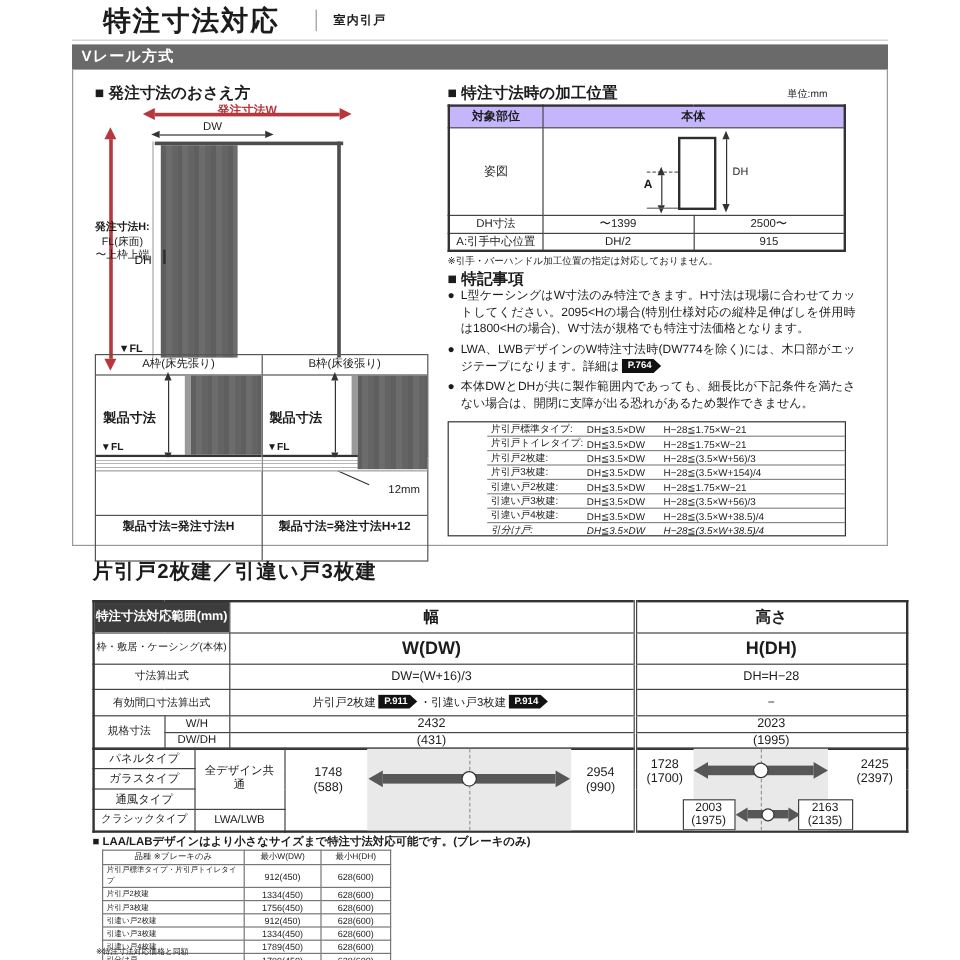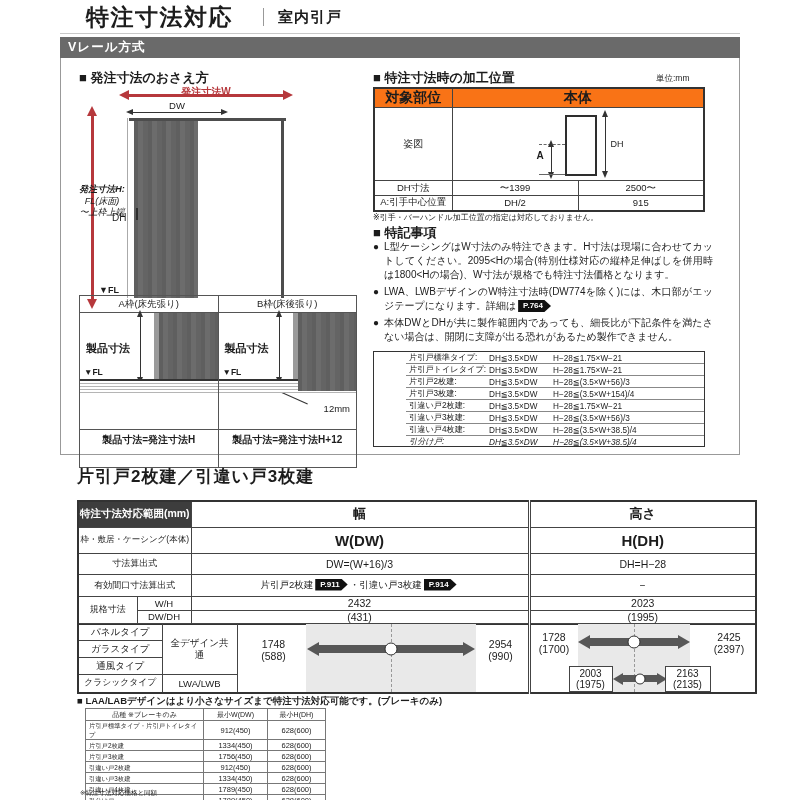--- a/index.html
+++ b/index.html
@@ -2,21 +2,21 @@
 <html><head>
 <meta charset="utf-8">
 <style>
   html,body{margin:0;padding:0;background:#fff;}
   .page{position:relative;width:800px;height:800px;background:#fff;overflow:hidden;
         font-family:"Liberation Sans","DejaVu Sans",sans-serif;color:#1c1c1c;}
   
   .title-row{position:absolute;left:70px;top:3px;height:28px;display:flex;align-items:center;gap:14px;}
   .page-title{font-size:23px;font-weight:bold;letter-spacing:1.5px;margin:16px;}
   .title-sep{width:1px;height:18px;background:#999;}
-  .page-subtitle{font-size:15px;font-weight:bold;letter-spacing:1px;}
+  .page-subtitle{font-size:10px;font-weight:bold;letter-spacing:1px;}
   .top-rule{position:absolute;left:60px;top:33px;width:680px;height:1px;background:#c9c9c9;}
   .section-bar{position:absolute;left:60px;top:37px;width:680px;height:21px;background:#6a6a6a;color:#fff;
                font-size:12.5px;font-weight:bold;line-height:21px;padding-left:8px;box-sizing:border-box;letter-spacing:1px;}
   .main-box{position:absolute;left:60px;top:58px;width:680px;height:397px;border:1px solid #999;border-top:none;box-sizing:border-box;}
   .sec-h{position:absolute;font-size:13px;font-weight:bold;}
   
   .ar-h{position:absolute;height:3px;background:#b6383c;}
   .ar-h::before{content:"";position:absolute;left:-10px;top:-4px;width:0;height:0;
     border-top:5.5px solid transparent;border-bottom:5.5px solid transparent;border-right:10px solid #b6383c;}
   .ar-h::after{content:"";position:absolute;right:-10px;top:-4px;width:0;height:0;
@@ -34,21 +34,21 @@
   .dim-v{position:absolute;width:1px;background:#333;}
   .dim-v::before{content:"";position:absolute;top:-7px;left:-3px;width:0;height:0;
     border-left:3.5px solid transparent;border-right:3.5px solid transparent;border-bottom:7px solid #333;}
   .dim-v::after{content:"";position:absolute;bottom:-7px;left:-3px;width:0;height:0;
     border-left:3.5px solid transparent;border-right:3.5px solid transparent;border-top:7px solid #333;}
   
   .order-diagram{position:absolute;left:18px;top:30px;width:280px;height:205px;}
   .door-tex{background:repeating-linear-gradient(90deg,#5f5f5f 0 4px,#6c6c6c 4px 9px,#646464 9px 14px);}
   .od-wlabel{position:absolute;left:50px;top:-3px;width:154px;text-align:center;color:#b6383c;font-weight:bold;font-size:10px;}
   .od-dwlabel{position:absolute;left:54px;top:12px;width:88px;text-align:center;font-size:9.5px;}
-  .od-hblock{position:absolute;left:-12px;top:96px;width:70px;text-align:center;font-size:9px;line-height:1.3;font-style:italic;}
+  .od-hblock{position:absolute;left:-12px;top:96px;width:70px;text-align:center;font-size:9px;line-height:1.3;}
   .od-dh{position:absolute;left:33px;top:124px;font-size:10px;}
   .od-fl{position:absolute;left:20px;top:197px;font-size:9px;font-weight:bold;}
   
   .panels{position:absolute;left:18px;top:237px;width:278px;height:173px;border:1px solid #555;display:flex;box-sizing:border-box;}
   .panel{flex:1;position:relative;}
   .panel + .panel{border-left:1px solid #555;}
   .panel-title{height:16px;line-height:16px;text-align:center;font-size:9.5px;border-bottom:1px solid #555;}
   .panel-body{position:relative;height:116px;}
   .pb-prod{position:absolute;left:6px;top:28px;font-size:11px;font-weight:bold;}
   .pb-fl{position:absolute;left:4px;top:54px;font-size:8.5px;font-weight:bold;}
@@ -59,21 +59,21 @@
   .pb-hatch{position:absolute;left:0;right:0;top:68px;height:12px;z-index:1;
             background:repeating-linear-gradient(180deg,#fff 0 2px,#b5b5b5 2px 3px);}
   .pb-leader{position:absolute;left:58px;top:84px;width:32px;height:1px;background:#333;transform:rotate(24deg);}
   .pb-gap{position:absolute;right:6px;top:90px;font-size:9.5px;}
   .panel-caption{height:19px;line-height:19px;text-align:center;font-size:10px;font-weight:bold;border-top:1px solid #555;}
   
   .unit{position:absolute;left:595px;top:15px;width:70px;font-size:8.5px;}
   table{border-collapse:collapse;}
   .proc-table{position:absolute;left:312px;top:29px;width:332px;table-layout:fixed;border:2px solid #333;}
   .proc-table td{border:1px solid #444;text-align:center;vertical-align:middle;padding:0;font-size:9.5px;}
-  .proc-table .hd{background:#f97316;font-weight:bold;font-size:14px;margin-left:31px;}
+  .proc-table .hd{background:#c4b5fd;font-weight:bold;font-size:10px;margin-left:31px;}
   .proc-fig{position:relative;height:72px;}
   .pf-door{position:absolute;left:112px;top:7px;width:28px;height:57px;border:2px solid #2e2e2e;background:#fff;}
   .pf-dash{position:absolute;left:86px;top:36px;width:26px;border-top:1px dashed #666;}
   .pf-tick{position:absolute;left:86px;top:66px;width:26px;border-top:1px solid #666;}
   .pf-a{position:absolute;left:84px;top:42px;font-size:10px;font-weight:bold;}
   .pf-dh{position:absolute;left:158px;top:31px;font-size:9px;}
   .proc-note{position:absolute;left:312px;top:154px;font-size:8px;}
   
   .notes{position:absolute;left:312px;top:182px;width:340px;font-size:10px;line-height:14px;}
   .note-item{position:relative;padding-left:11px;margin-bottom:3px;text-align:justify;}

